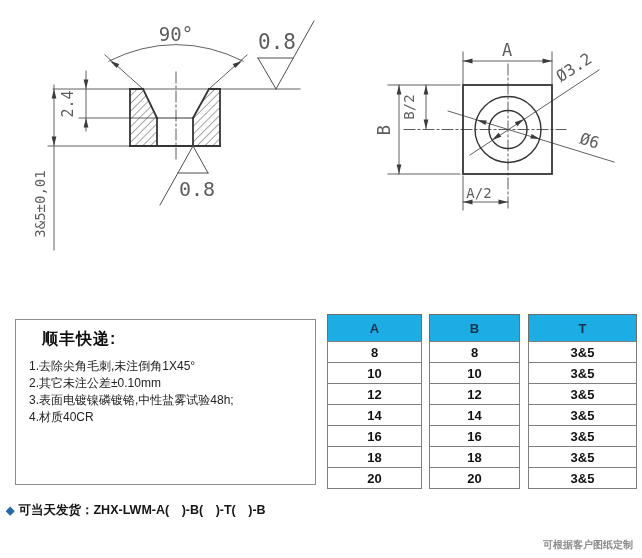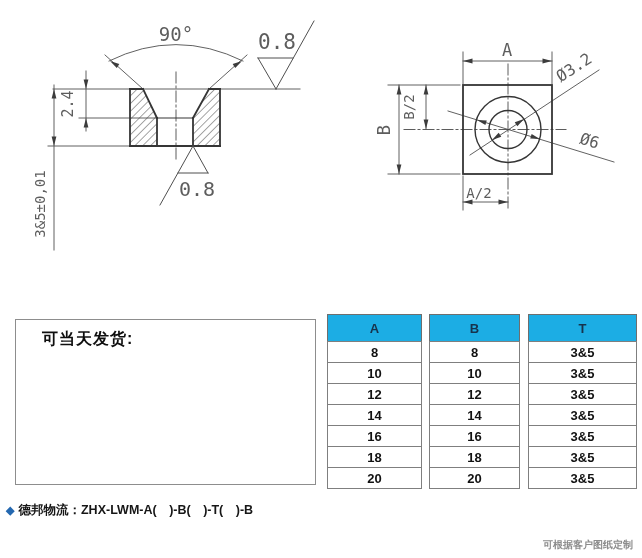--- a/index.html
+++ b/index.html
@@ -136,21 +136,27 @@
     <text class="dimtext" x="507" y="56" font-size="17" text-anchor="middle">A</text>
     <text class="dimtext" transform="translate(390,130) rotate(-90)" font-size="17" text-anchor="middle">B</text>
     <text class="dimtext" transform="translate(414,107) rotate(-90)" font-size="14" text-anchor="middle">B/2</text>
     <text class="dimtext" x="479" y="198" font-size="14" text-anchor="middle">A/2</text>
     <text class="dimtext" transform="translate(577,72) rotate(-33)" font-size="16" text-anchor="middle">Ø3.2</text>
     <text class="dimtext" transform="translate(588,146) rotate(17)" font-size="16" text-anchor="middle">Ø6</text>
   </g>
 </svg>
 
 <div class="tech-box">
-  <div class="tech-title">可当天发货:</div>
+  <div class="tech-title">顺丰快递:</div>
+  <ul class="tech-items">
+    <li>1.去除尖角毛刺,未注倒角1X45°</li>
+    <li>2.其它未注公差±0.10mm</li>
+    <li>3.表面电镀镍磷镀铬,中性盐雾试验48h;</li>
+    <li>4.材质40CR</li>
+  </ul>
 </div>
 
 <div class="spec-table">
   <div class="col col-a">
     <div class="th">A</div>
     <div class="td">8</div>
     <div class="td">10</div>
     <div class="td">12</div>
     <div class="td">14</div>
     <div class="td">16</div>
@@ -173,16 +179,16 @@
     <div class="td">3&amp;5</div>
     <div class="td">3&amp;5</div>
     <div class="td">3&amp;5</div>
     <div class="td">3&amp;5</div>
     <div class="td">3&amp;5</div>
     <div class="td">3&amp;5</div>
   </div>
 </div>
 
 <div class="order-block">
-  <div class="order-line"><span class="bullet">◆</span><span>德邦物流：ZHX-LWM-A(　)-B(　)-T(　)-B</span></div>
+  <div class="order-line"><span class="bullet">◆</span><span>可当天发货：ZHX-LWM-A(　)-B(　)-T(　)-B</span></div>
 </div>
 
 <div class="footer-note">可根据客户图纸定制</div>
 
 </body></html>

